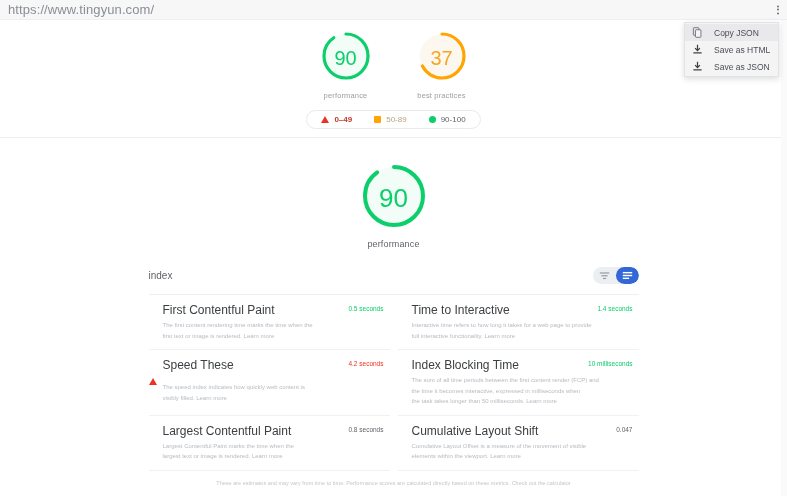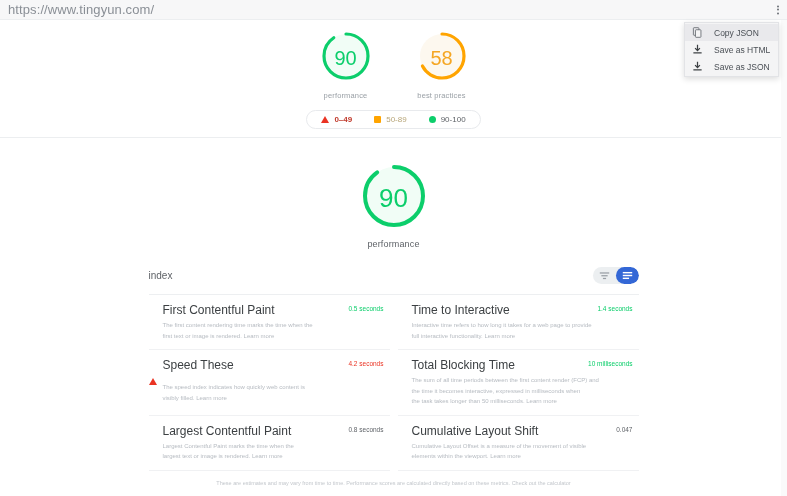--- a/index.html
+++ b/index.html
@@ -258,21 +258,21 @@
         </div>
         <div class="gauge-label">performance</div>
       </div>
 
       <div class="gauge-wrap">
         <div class="gauge">
           <svg width="52" height="52" viewBox="0 0 52 52">
             <circle cx="26" cy="26" r="22" fill="#fdf8ef"></circle>
             <circle cx="26" cy="26" r="22" fill="none" stroke="#ffa400" stroke-width="3.2" stroke-dasharray="92.6 45.6" stroke-linecap="round" transform="rotate(-90 26 26)"></circle>
           </svg>
-          <div class="gauge-value" style="color:#f5a623">58</div>
+          <div class="gauge-value" style="color:#f5a623">37</div>
         </div>
         <div class="gauge-label">best practices</div>
       </div>
 
     </div>
 
     <div class="legend">
       <div class="legend-item red">
         <span class="shape-tri"></span>
         <span>0–49</span>
@@ -366,21 +366,21 @@
           <div><span>visibly filled.</span>
           <span class="lnk">Learn more</span></div>
         </div>
       </div>
 
       <div class="metric">
         <div class="metric-head">
           <span class="metric-bullet">
             <span class="dot-green"></span>
           </span>
-          <span class="metric-title">Total Blocking Time</span>
+          <span class="metric-title">Index Blocking Time</span>
           <span class="metric-value">10 milliseconds</span>
         </div>
         <div class="metric-desc">
           <div>The sum of all time periods between the first content render (FCP) and</div>
           <div>the time it becomes interactive, expressed in milliseconds when</div>
           <div><span>the task takes longer than 50 milliseconds.</span>
           <span class="lnk">Learn more</span></div>
         </div>
       </div>
 

